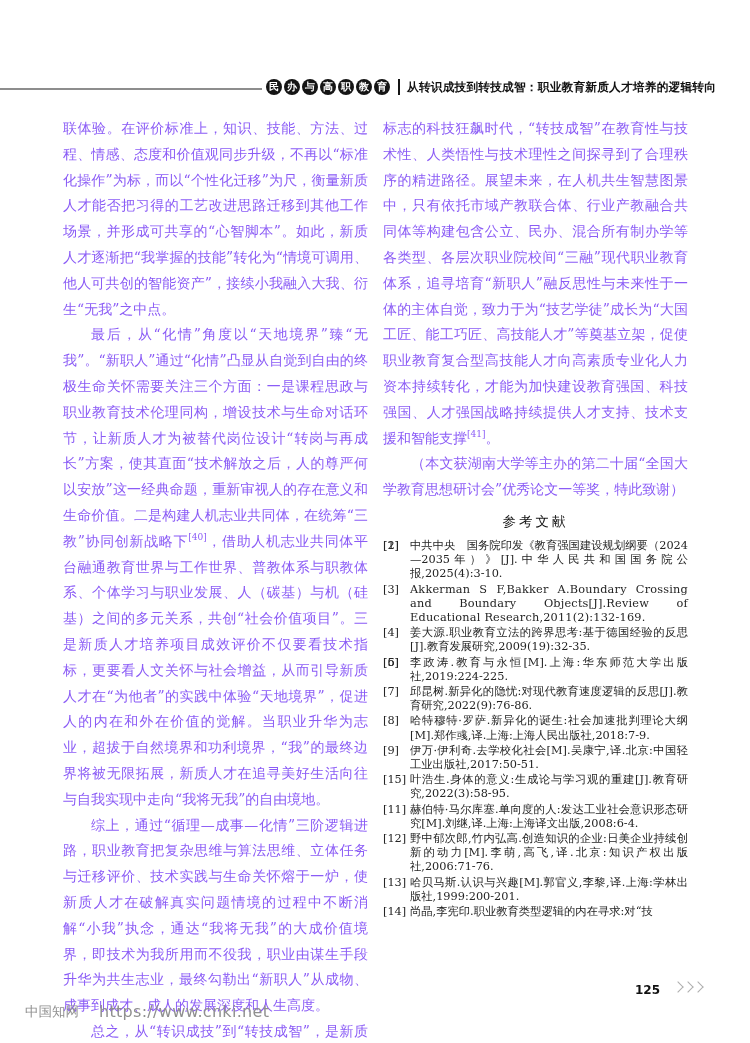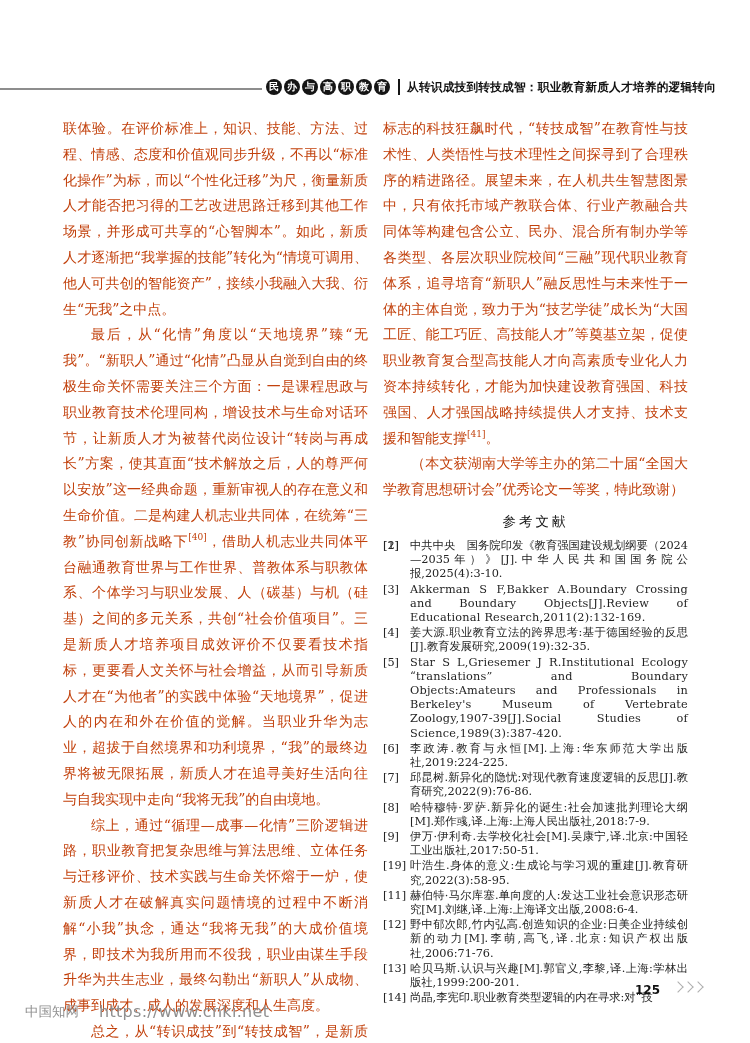--- a/index.html
+++ b/index.html
@@ -21,21 +21,21 @@
   .hdr-sep { width:2px; height:16px; background:#151515; margin:0 7px 0 8px; }
   .hdr-title {
     font-family:"DejaVu Sans","Liberation Sans",sans-serif;
     font-size:11.7px; font-weight:bold; color:#101010; letter-spacing:0.2px; white-space:nowrap;
   }
   
   .cols { position:absolute; top:116px; left:63px; width:625px; display:flex; gap:15px; }
   .col { width:305px; }
   .col p {
     font-size:14px; line-height:25.8px; text-align:justify;
-    text-indent:2em; color:#c2410c;
+    text-indent:2em; color:#8b5cf6;
   }
   .col p.noindent { text-indent:0; }
   sup.cite { font-size:9px; line-height:0; vertical-align:super; }
   
   .ref-title {
     text-align:center; font-size:13.5px; font-weight:normal; color:#151515;
     letter-spacing:3px; margin:10px 0 8px;
   }
   .refs { list-style:none; }
   .refs li {
@@ -97,26 +97,26 @@
       <p class="noindent"><span>标志的科技狂飙时代，“转技成智”在教育性与技术性、人类悟性与技术理性之间探寻到了合理秩序的精进路径。展望未来，在人机共生智慧图景中，只有依托市域产教联合体、行业产教融合共同体等构建包含公立、民办、混合所有制办学等各类型、各层次职业院校间“三融”现代职业教育体系，追寻培育“新职人”融反思性与未来性于一体的主体自觉，致力于为“技艺学徒”成长为“大国工匠、能工巧匠、高技能人才”等奠基立架，促使职业教育复合型高技能人才向高素质专业化人力资本持续转化，才能为加快建设教育强国、科技强国、人才强国战略持续提供人才支持、技术支援和智能支撑</span><sup class="cite">[41]</sup><span>。</span></p>
       <p><span>（本文获湖南大学等主办的第二十届“全国大学教育思想研讨会”优秀论文一等奖，特此致谢）</span></p>
 
       <h3 class="ref-title">参考文献</h3>
 
       <ol class="refs">
         <li><span class="lbl">[1]</span></li>
         <li><span class="lbl">[2]</span><span class="txt">中共中央　国务院印发《教育强国建设规划纲要（2024—2035年）》[J].中华人民共和国国务院公报,2025(4):3-10.</span></li>
         <li class="en"><span class="lbl">[3]</span><span class="txt">Akkerman S F,Bakker A.Boundary Crossing and Boundary Objects[J].Review of Educational Research,2011(2):132-169.</span></li>
         <li><span class="lbl">[4]</span><span class="txt">姜大源.职业教育立法的跨界思考:基于德国经验的反思[J].教育发展研究,2009(19):32-35.</span></li>
-        <li class="en"><span class="lbl">[5]</span><span class="txt">Star S L,Griesemer J R.Institutional Ecology “translations” and Boundary Objects:Amateurs and Professionals in Berkeley's Museum of Vertebrate Zoology,1907-39[J].Social Studies of Science,1989(3):387-420.</span></li>
+        <li class="en"><span class="lbl">[5]</span></li>
         <li><span class="lbl">[6]</span><span class="txt">李政涛.教育与永恒[M].上海:华东师范大学出版社,2019:224-225.</span></li>
         <li><span class="lbl">[7]</span><span class="txt">邱昆树.新异化的隐忧:对现代教育速度逻辑的反思[J].教育研究,2022(9):76-86.</span></li>
         <li><span class="lbl">[8]</span><span class="txt">哈特穆特·罗萨.新异化的诞生:社会加速批判理论大纲[M].郑作彧,译.上海:上海人民出版社,2018:7-9.</span></li>
         <li><span class="lbl">[9]</span><span class="txt">伊万·伊利奇.去学校化社会[M].吴康宁,译.北京:中国轻工业出版社,2017:50-51.</span></li>
-        <li><span class="lbl">[19]</span><span class="txt">叶浩生.身体的意义:生成论与学习观的重建[J].教育研究,2022(3):58-95.</span></li>
+        <li><span class="lbl">[15]</span><span class="txt">叶浩生.身体的意义:生成论与学习观的重建[J].教育研究,2022(3):58-95.</span></li>
         <li><span class="lbl">[11]</span><span class="txt">赫伯特·马尔库塞.单向度的人:发达工业社会意识形态研究[M].刘继,译.上海:上海译文出版,2008:6-4.</span></li>
         <li><span class="lbl">[12]</span><span class="txt">野中郁次郎,竹内弘高.创造知识的企业:日美企业持续创新的动力[M].李萌,高飞,译.北京:知识产权出版社,2006:71-76.</span></li>
         <li><span class="lbl">[13]</span><span class="txt">哈贝马斯.认识与兴趣[M].郭官义,李黎,译.上海:学林出版社,1999:200-201.</span></li>
         <li><span class="lbl">[14]</span><span class="txt">尚晶,李宪印.职业教育类型逻辑的内在寻求:对“技</span></li>
       </ol>
     </section>
 
   </div>
 
   <div class="pageno-row">

